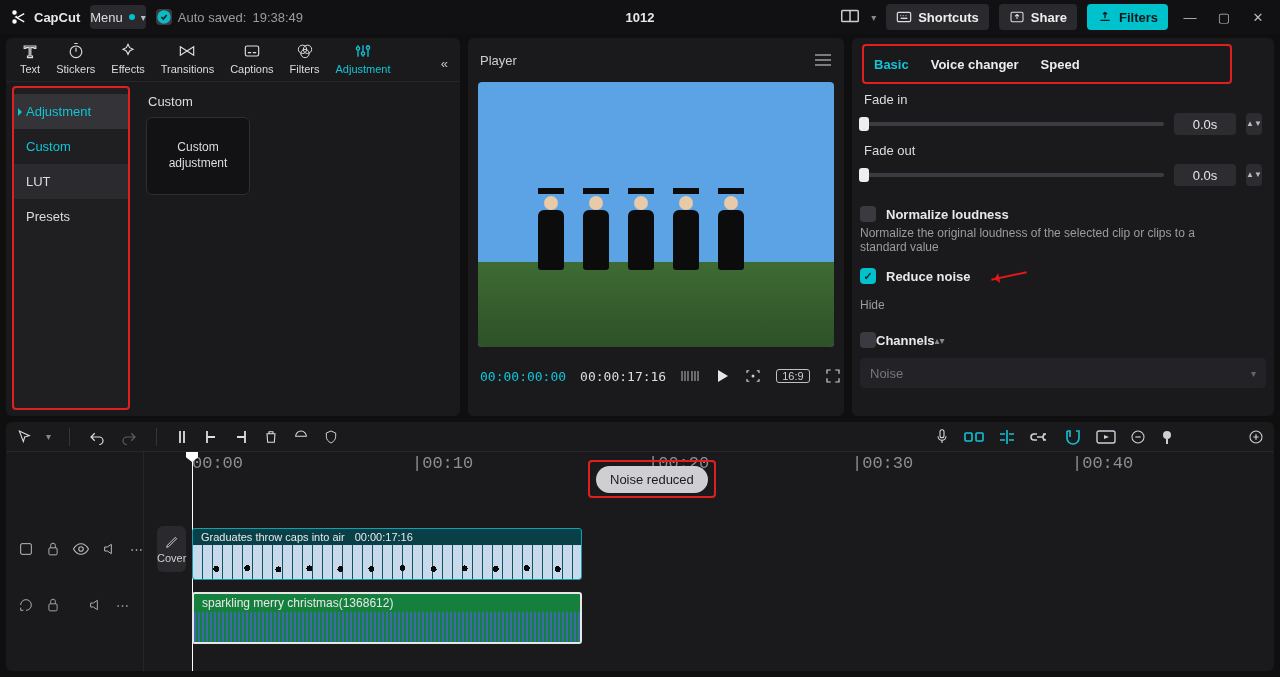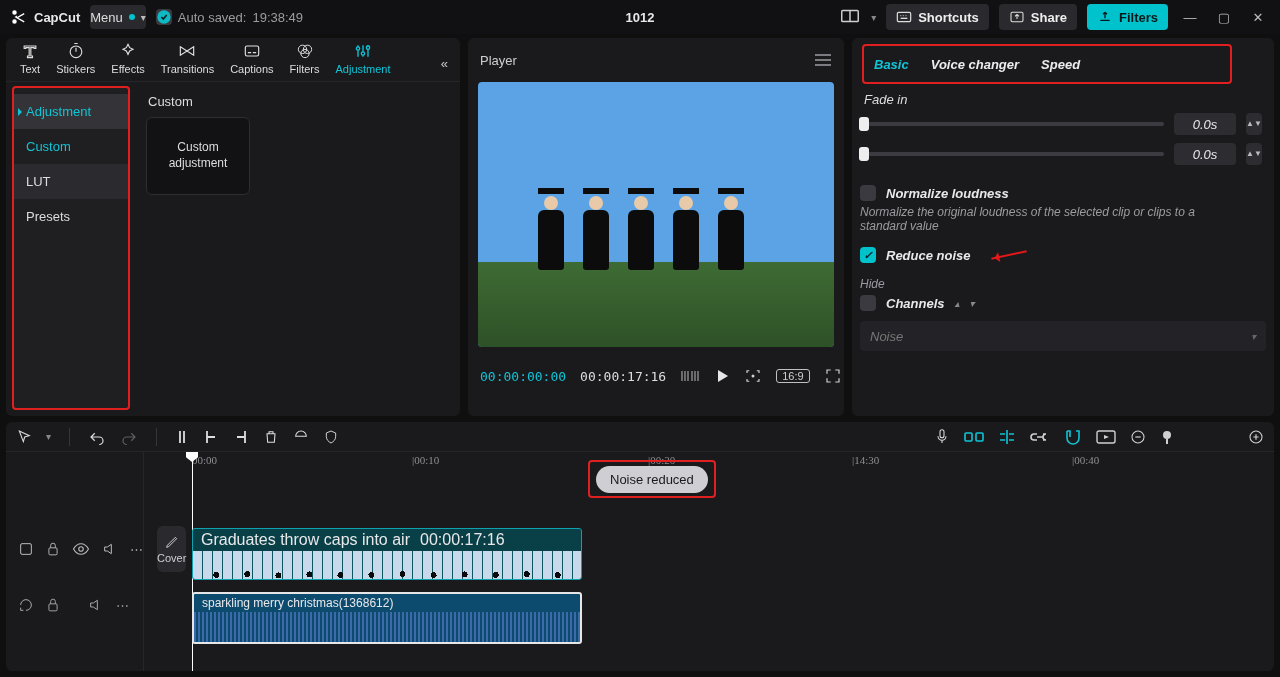--- a/index.html
+++ b/index.html
@@ -100,21 +100,21 @@
   .grad .head{width:14px;height:14px;border-radius:50%;background:#e8c9a8;position:absolute;top:-14px;left:50%;transform:translateX(-50%);} 
   .grad .cap{position:absolute;top:-22px;left:50%;transform:translateX(-50%);width:26px;height:6px;background:#0c0c0c;}
   .player-bar{height:46px;display:flex;align-items:center;gap:14px;padding:0 12px;}
   .tc{font-family:Consolas,monospace;}
   .tc.cur{color:var(--cyan);}
   .tc.dur{color:#ddd;}
   .pb-right{margin-left:auto;display:flex;align-items:center;gap:14px;color:#cfcfd3;}
   .ratio{border:1px solid #bfbfc5;border-radius:3px;padding:0 5px;font-size:11px;}
 
   
-  .inspect{flex:1;display:flex;flex-direction:column;padding:4px 8px 8px 8px;font-style:italic;}
+  .inspect{flex:1;display:flex;flex-direction:column;padding:4px 8px 8px 8px;}
   .tabs{
     height:40px;display:flex;align-items:center;gap:22px;padding:0 10px;
     border:2px solid var(--red);border-radius:4px;margin:2px 2px 6px 2px;width:370px;
   }
   .tabs .tab{color:#ececef;font-weight:600;}
   .tabs .tab.active{color:var(--cyan);}
   .field{padding:2px 4px;margin-bottom:4px;}
   .lbl{color:#ddd;margin-bottom:6px;}
   .row{display:flex;align-items:center;gap:10px;}
   .slider{flex:1;height:4px;background:#3b3b41;border-radius:3px;position:relative;}
@@ -124,21 +124,21 @@
   }
   .stepper{width:16px;height:22px;border-radius:4px;background:#2c2c31;display:flex;flex-direction:column;align-items:center;justify-content:center;color:#bbb;font-size:8px;line-height:1;}
   .chkrow{display:flex;align-items:center;gap:10px;margin-top:14px;}
   .chk{width:16px;height:16px;border-radius:4px;background:#3a3a40;position:relative;}
   .chk.on{background:var(--cyan2);}
   .chk.on::after{content:"✓";position:absolute;inset:0;text-align:center;line-height:16px;color:#0a2628;font-size:11px;font-weight:700;}
   .hint{color:var(--muted);font-size:12px;margin-top:4px;max-width:380px;}
   .arrow{position:relative;display:inline-block;height:2px;width:36px;background:#e31818;vertical-align:middle;margin-left:10px;transform:rotate(-12deg);}
   .arrow::before{content:"";position:absolute;left:-2px;top:-4px;border:5px solid transparent;border-right-color:#e31818;}
   .hide-lbl{color:#9a9aa0;margin-top:14px;font-size:12px;}
-  .channels{display:flex;align-items:center;gap:10px;margin-top:4px;}
+  .channels{display:flex;align-items:center;margin-top:20px;}
   .channels .chev{color:#888;font-size:10px;}
   .drop{margin-top:10px;height:30px;border-radius:4px;background:#232327;color:#777;display:flex;align-items:center;padding:0 10px;}
 
   
   .tlbar{
     height:30px;background:#1a1a1d;margin:6px 6px 0 6px;border-radius:6px 6px 0 0;
     display:flex;align-items:center;padding:0 10px;gap:14px;color:#cfcfd3;
     border-bottom:1px solid #26262a;
   }
   .tlbar .sep{height:18px;width:1px;background:#35353b;margin:0 4px;}
@@ -149,51 +149,51 @@
     margin:0 6px 6px 6px;height:219px;background:#1a1a1d;border-radius:0 0 6px 6px;
     position:relative;display:flex;
   }
   .tl-left{width:138px;display:flex;flex-direction:column;border-right:1px solid #26262a;}
   .track-ctrl{flex:0 0 auto;display:flex;align-items:center;gap:12px;height:54px;padding:0 12px;color:#b9b9be;}
   .track-ctrl.small svg, .track-ctrl.small .dots{opacity:.9;}
   .cover{
     width:46px;height:46px;border-radius:6px;background:#2a2a2e;display:flex;flex-direction:column;align-items:center;justify-content:center;color:#cfcfd3;font-size:11px;gap:2px;margin-left:auto;
   }
   .tl-body{flex:1;position:relative;overflow:hidden;}
-  .ruler{height:22px;position:relative;color:#8e8e93;font-family:Liberation Serif, serif;font-size:11px;}
+  .ruler{height:22px;position:relative;color:#8e8e93;font-family:Liberation Mono, monospace;font-size:17px;}
   .tick{position:absolute;top:4px;}
   .tick .lbl2{position:relative;top:-2px;}
   .playhead{position:absolute;top:0;bottom:0;left:48px;width:1px;background:#ffffff;}
   .playhead::before{content:"";position:absolute;top:-2px;left:-6px;width:12px;height:12px;background:#fff;border-radius:2px;clip-path:polygon(0 0,100% 0,100% 60%,50% 100%,0 60%);}
   .clip{
     position:absolute;left:48px;height:52px;border-radius:3px;overflow:hidden;
   }
   .clip.video{top:76px;width:390px;background:#0d5660;border:1px solid #0fa1ad;}
-  .clip.video .label{background:rgba(0,0,0,.25);padding:2px 8px;font-size:16px;display:flex;gap:10px;}
+  .clip.video .label{background:rgba(0,0,0,.25);padding:2px 8px;font-size:11px;display:flex;gap:10px;}
   .clip.video .frames{height:34px;background:
     repeating-linear-gradient(90deg,#c7d9ea 0 9px,#0d5660 9px 10px);
     position:relative;
   }
   .clip.video .frames .sil{
     position:absolute;inset:0;
     background:
       radial-gradient(circle at 6% 70%, #0b0b0b 3px, transparent 3px),
       radial-gradient(circle at 14% 68%, #0b0b0b 3px, transparent 3px),
       radial-gradient(circle at 22% 72%, #0b0b0b 3px, transparent 3px),
       radial-gradient(circle at 30% 69%, #0b0b0b 3px, transparent 3px),
       radial-gradient(circle at 38% 71%, #0b0b0b 3px, transparent 3px),
       radial-gradient(circle at 46% 70%, #0b0b0b 3px, transparent 3px),
       radial-gradient(circle at 54% 68%, #0b0b0b 3px, transparent 3px),
       radial-gradient(circle at 62% 71%, #0b0b0b 3px, transparent 3px),
       radial-gradient(circle at 70% 69%, #0b0b0b 3px, transparent 3px),
       radial-gradient(circle at 78% 70%, #0b0b0b 3px, transparent 3px),
       radial-gradient(circle at 86% 68%, #0b0b0b 3px, transparent 3px),
       radial-gradient(circle at 94% 71%, #0b0b0b 3px, transparent 3px);
   }
-  .clip.audio{top:140px;width:390px;background:#0c4a6e;border:2px solid #e6e6e6;}
+  .clip.audio{top:140px;width:390px;background:#15803d;border:2px solid #e6e6e6;}
   .clip.audio .label{padding:2px 8px;font-size:12px;}
   .clip.audio .wave{height:30px;background:
     repeating-linear-gradient(90deg,#3d6aa9 0 2px,transparent 2px 4px);
   }
   .toast{
     position:absolute;top:8px;left:444px;height:38px;padding:0 6px;
     border:2px solid var(--red);border-radius:4px;display:flex;align-items:center;
   }
   .pill{
     background:#cfcfd3;color:#1a1a1d;border-radius:16px;padding:6px 14px;font-size:13px;
@@ -422,20 +422,21 @@
             <div class="thumb"></div>
           </div>
         <div class="numbox">
             <span>0.0s</span>
           </div>
         <div class="stepper">▲▼</div>
       </div>
     </div>
 
     <div class="field">
+      <div class="lbl">Fade out</div>
       <div class="row">
         <div class="slider">
             <div class="thumb"></div>
           </div>
         <div class="numbox">
             <span>0.0s</span>
           </div>
         <div class="stepper">▲▼</div>
       </div>
     </div>
@@ -627,21 +628,21 @@
         </span>
       <span class="dots" style="letter-spacing:2px">⋯</span>
     </div>
   </div>
 
   <div class="tl-body">
     <div class="ruler">
       <div class="tick" style="left:48px"><span class="lbl2">00:00</span></div>
       <div class="tick" style="left:268px"><span class="lbl2">|00:10</span></div>
       <div class="tick" style="left:504px"><span class="lbl2">|00:20</span></div>
-      <div class="tick" style="left:708px"><span class="lbl2">|14:30</span></div>
+      <div class="tick" style="left:708px"><span class="lbl2">|00:30</span></div>
       <div class="tick" style="left:928px"><span class="lbl2">|00:40</span></div>
     </div>
 
     <div class="toast">
       <div class="pill">Noise reduced</div>
     </div>
 
     <div class="playhead"></div>
 
     <div class="clip video">

